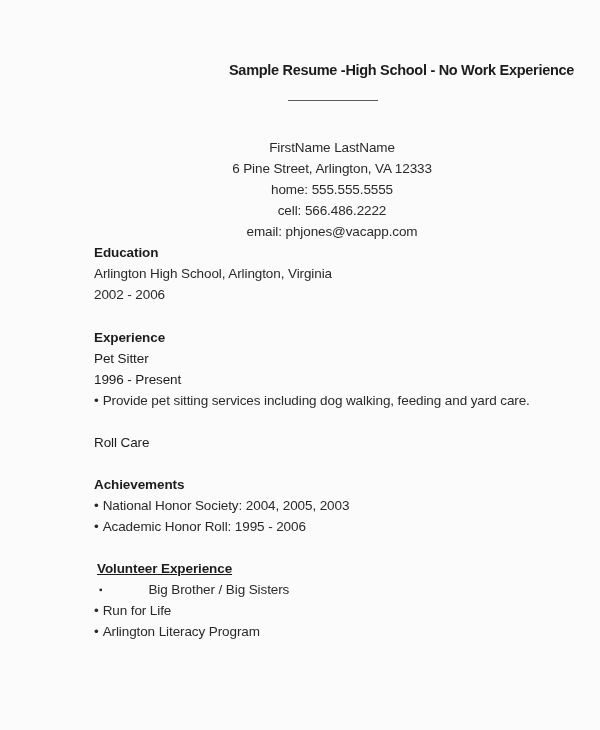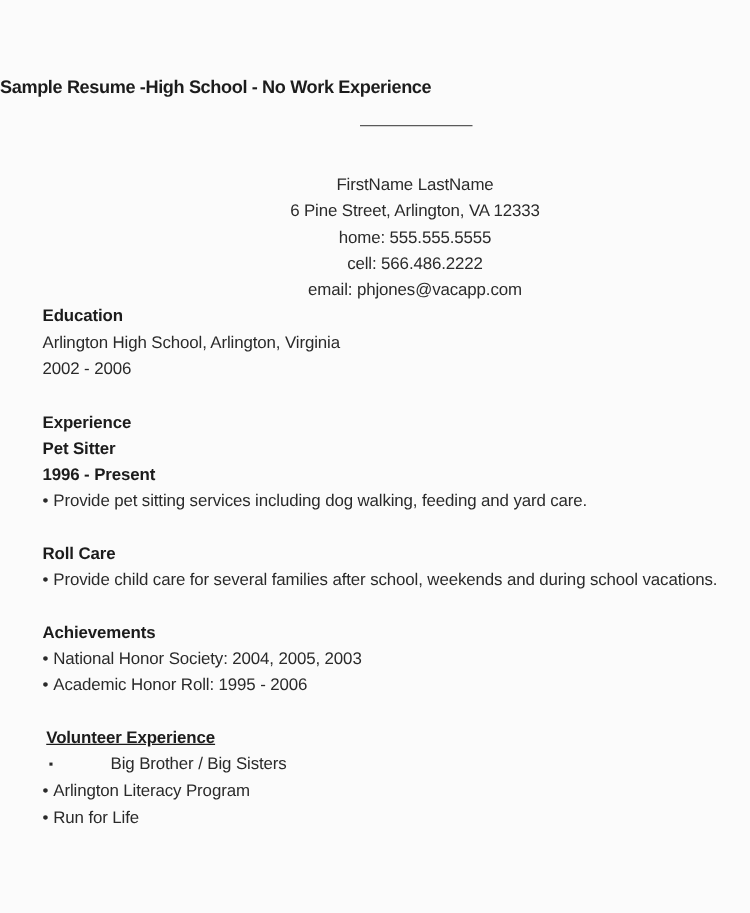--- a/index.html
+++ b/index.html
@@ -18,49 +18,49 @@
     overflow: hidden;
   }
   .doc {
     position: relative;
     width: 600px;
     height: 730px;
   }
   .title {
     padding-top: 60px;
     width: 574px;
-    text-align: left;
+    text-align: right;
     font-size: 14.5px;
     font-weight: bold;
     color: #1c1c1c;
     letter-spacing: -0.3px;
   }
   .rule {
     width: 90px;
     height: 1px;
     background: #5a5a5a;
     margin: 19px 0 0 288px;
   }
   .contact {
     margin: 36px 0 0 62px;
     width: 540px;
     text-align: center;
   }
   .section {
-    margin-left: 34px;
+    margin-left: 94px;
     margin-right: 20px;
   }
   .gap-lg { margin-top: 22px; }
   .gap { margin-top: 21px; }
   .heading {
     font-weight: bold;
     color: #1c1c1c;
   }
   .bold-line {
-    font-weight: bold;
+    font-weight: normal;
     color: #1c1c1c;
   }
   .bullet-row .b {
     display: inline-block;
     margin-right: 4px;
   }
   .vol-heading {
     padding-left: 3px;
     text-decoration: underline;
   }
@@ -102,30 +102,29 @@
     <div class="heading">Experience</div>
 
     <div>
       <div class="bold-line">Pet Sitter</div>
       <div class="bold-line">1996 - Present</div>
       <div class="bullet-row"><span class="b">•</span><span>Provide pet sitting services including dog walking, feeding and yard care.</span></div>
     </div>
 
     <div class="gap">
       <div class="bold-line">Roll Care</div>
-      <div class="bullet-row"><span class="b">•</span><span>Provide child care for several families after school, weekends and during school vacations.</span></div>
     </div>
   </div>
 
   <div class="section gap">
     <div class="heading">Achievements</div>
     <div class="bullet-row"><span class="b">•</span><span>National Honor Society: 2004, 2005, 2003</span></div>
     <div class="bullet-row"><span class="b">•</span><span>Academic Honor Roll: 1995 - 2006</span></div>
   </div>
 
   <div class="section gap">
     <div class="heading vol-heading">Volunteer Experience</div>
     <div class="vol-tab-row"><span class="sq">▪</span><span class="tab-text">Big Brother / Big Sisters</span></div>
+    <div class="bullet-row"><span class="b">•</span><span>Run for Life</span></div>
     <div class="bullet-row"><span class="b">•</span><span>Arlington Literacy Program</span></div>
-    <div class="bullet-row"><span class="b">•</span><span>Run for Life</span></div>
   </div>
 
 </div>
 
 </body></html>

